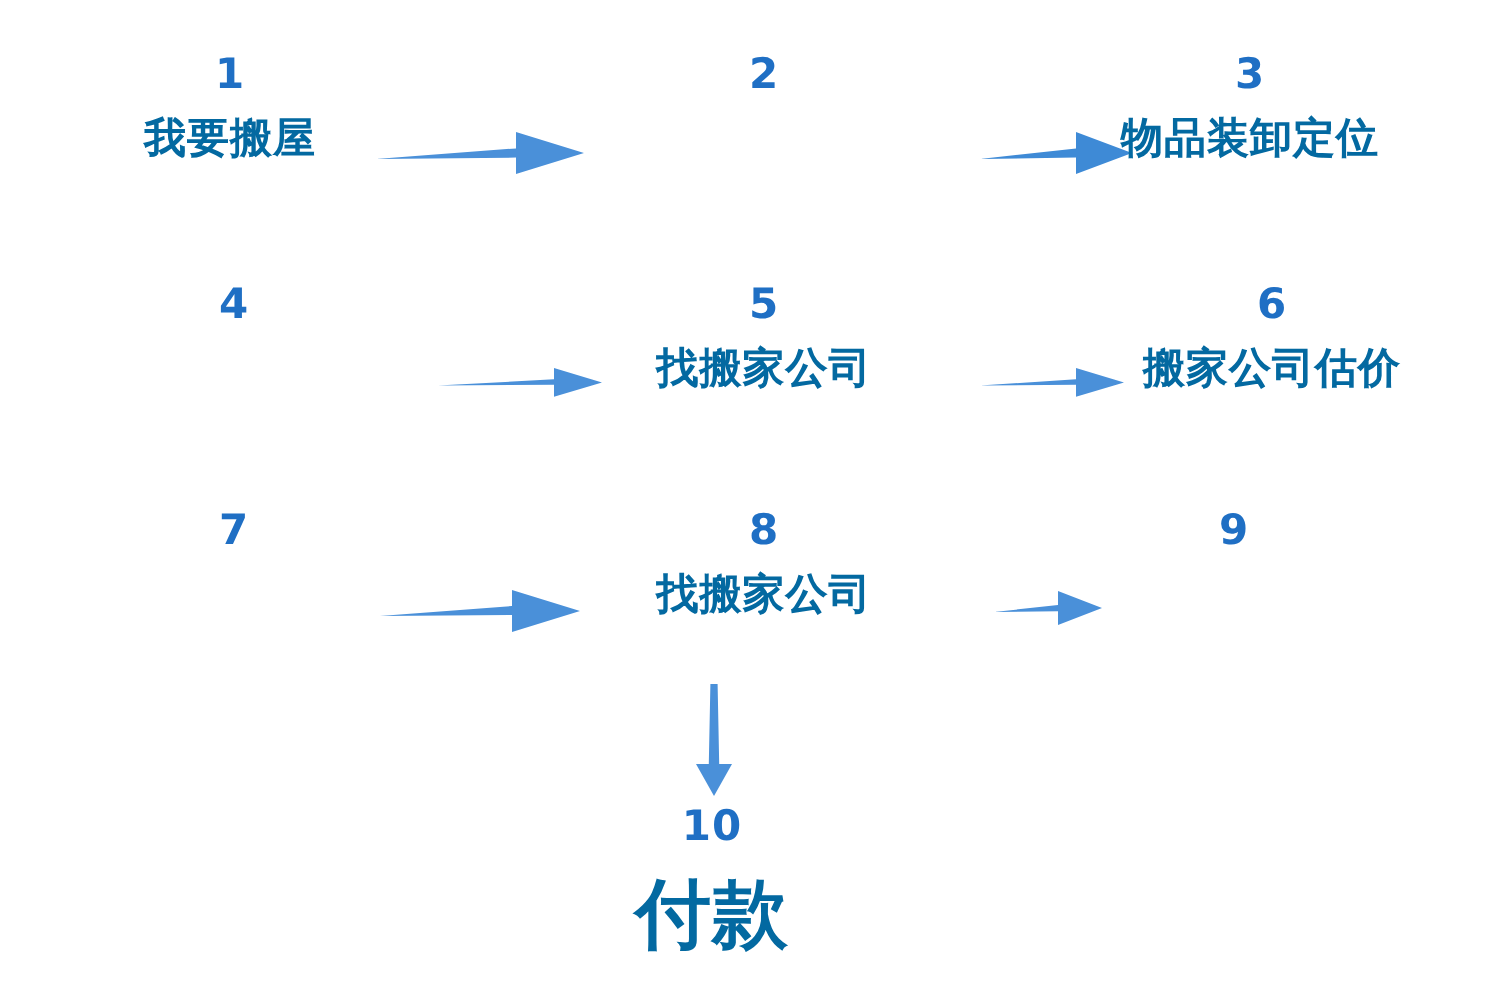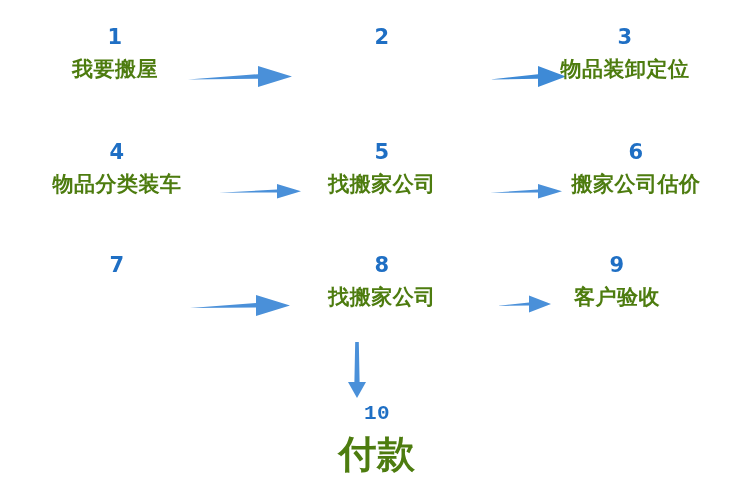--- a/index.html
+++ b/index.html
@@ -34,21 +34,21 @@
     font-size: 21px;
     font-weight: bold;
     color: #1f6fc4;
     letter-spacing: 0.5px;
     margin-bottom: 11px;
   }
   .node-label {
     display: block;
     font-size: 21px;
     font-weight: bold;
-    color: #4d7c0f;
+    color: #0369a1;
     letter-spacing: 0.5px;
   }
   .node.big .node-label {
     font-size: 38px;
   }
   .node.big .node-number {
     font-size: 21px;
     margin-bottom: 14px;
   }
 
@@ -85,21 +85,20 @@
     </svg>
   </div>
 
   <div class="node" style="left:625px; top:27px;">
     <span class="node-number">3</span>
     <span class="node-label">物品装卸定位</span>
   </div>
 
   <div class="node" style="left:117px; top:142px;">
     <span class="node-number">4</span>
-    <span class="node-label">物品分类装车</span>
   </div>
 
   <div class="arrow" style="left:219px; top:182px;">
     <svg width="82" height="18" viewBox="0 0 82 18" aria-hidden="true">
       <path d="M0 10.8 L58 7.6 L58 2 L82 9.2 L58 16.4 L58 10.4 Z" fill="#4a90d9"></path>
     </svg>
   </div>
 
   <div class="node" style="left:382px; top:142px;">
     <span class="node-number">5</span>
@@ -133,27 +132,26 @@
   </div>
 
   <div class="arrow" style="left:497px; top:293px;">
     <svg width="54" height="22" viewBox="0 0 54 22" aria-hidden="true">
       <path d="M0 13 L32 9.5 L32 2.5 L54 11 L32 19.5 L32 12.6 Z" fill="#4a90d9"></path>
     </svg>
   </div>
 
   <div class="node" style="left:617px; top:255px;">
     <span class="node-number">9</span>
-    <span class="node-label">客户验收</span>
   </div>
 
   <div class="arrow" style="left:344px; top:342px;">
     <svg width="26" height="56" viewBox="0 0 26 56" aria-hidden="true">
       <path d="M11.2 0 L14.8 0 L15.6 40 L22 40 L13 56 L4 40 L10.4 40 Z" fill="#4a90d9"></path>
     </svg>
   </div>
 
-  <div class="node big" style="left:377px; top:403px;font-family:Liberation Mono, monospace;">
+  <div class="node big" style="left:356px; top:403px;">
     <span class="node-number">10</span>
     <span class="node-label">付款</span>
   </div>
 
 </div>
 
 </body></html>

